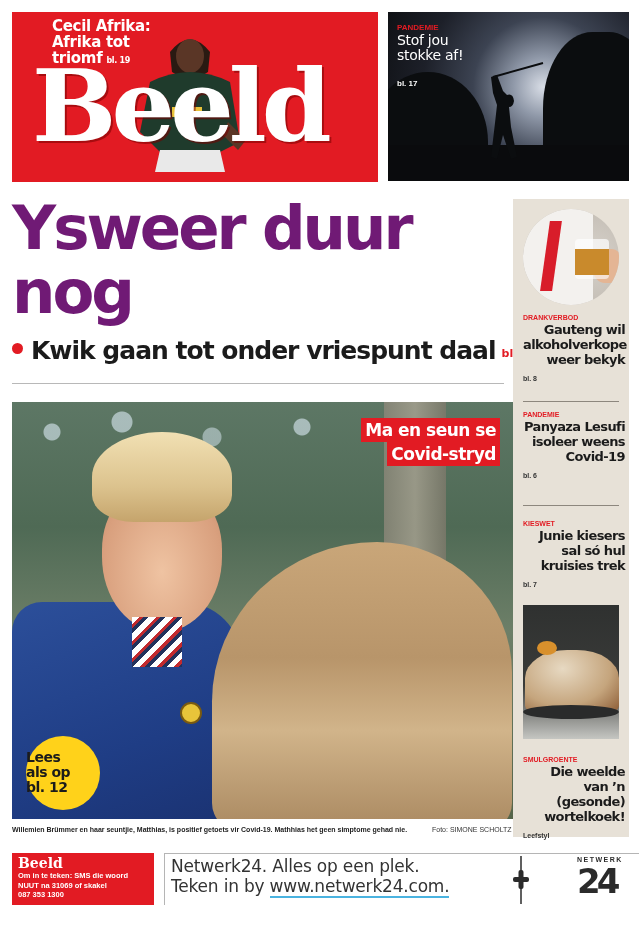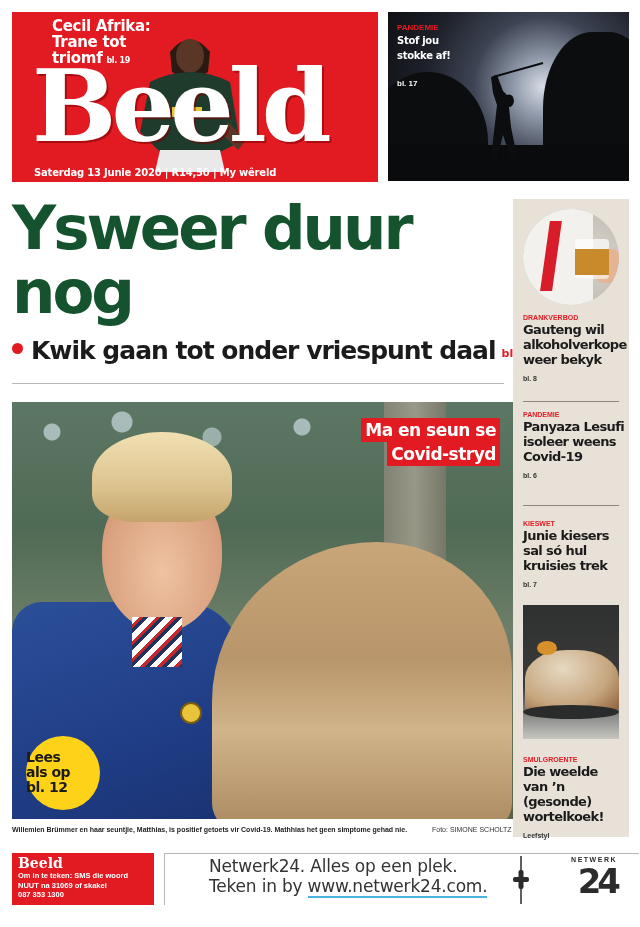--- a/index.html
+++ b/index.html
@@ -42,30 +42,30 @@
     background: #0b0d0f; border-radius: 50% 50% 10% 10%;
   }
   .promo-golf .trees-r {
     position: absolute; left: 155px; top: 20px; width: 110px; height: 170px;
     background: #0b0d0f; border-radius: 45% 40% 0 0;
   }
   .promo-golf .ground { position: absolute; left: 0; bottom: 0; width: 100%; height: 36px; background: #0a0b0d; }
   .promo-golf .golfer { position: absolute; left: 95px; top: 45px; }
   .promo-golf .kicker { position: absolute; left: 9px; top: 11px; color: #e21b23; font-weight: bold; font-size: 8px; }
   .promo-golf .head {
-    position: absolute; left: 9px; top: 21px; color: #fff; font-weight: bold; font-size: 10px; line-height: 15px;
+    position: absolute; left: 9px; top: 21px; color: #fff; font-weight: normal; font-size: 14px; line-height: 15px;
     font-family: "DejaVu Sans", sans-serif; letter-spacing: -0.3px;
   }
   .promo-golf .pg { position: absolute; left: 9px; top: 67px; color: #fff; font-weight: bold; font-size: 8px; }
 
   
   .headline {
     position: absolute; left: 12px; top: 196px; width: 495px;
     font-family: "DejaVu Sans", sans-serif; font-weight: bold; font-size: 61px; line-height: 64px;
-    letter-spacing: -3px; color: #14532d;
+    letter-spacing: -3px; color: #701a75;
   }
   .subhead {
     position: absolute; left: 12px; top: 336px; width: 495px; white-space: nowrap;
     font-family: "DejaVu Sans", sans-serif; font-weight: bold; font-size: 25px; line-height: 30px;
     letter-spacing: -1px; color: #1b1b1b;
   }
   .subhead .dot { display: inline-block; width: 11px; height: 11px; border-radius: 50%; background: #e21b23; margin-right: 8px; vertical-align: 5px; }
   .subhead .pg { color: #e21b23; font-size: 11px; letter-spacing: 0; margin-left: 6px; vertical-align: 2px; }
   .rule { position: absolute; left: 12px; top: 383px; width: 492px; height: 1px; background: #b8b8b8; }
 
@@ -137,21 +137,21 @@
   }
   .sidebar .circle .shirt { position: absolute; left: 0; top: 0; width: 70px; height: 100px; background: #f3f1ee; }
   .sidebar .circle .tie { position: absolute; left: 22px; top: 12px; width: 12px; height: 70px; background: #d81d2a; transform: skewX(-8deg); }
   .sidebar .circle .glass { position: absolute; left: 52px; top: 30px; width: 34px; height: 40px; border-radius: 4px;
     background: linear-gradient(180deg, rgba(255,255,255,0.7) 0 25%, #c98a2c 25% 90%, rgba(255,255,255,0.6) 90%); }
   .sidebar .circle .hand { position: absolute; left: 70px; top: 40px; width: 30px; height: 34px; background: #e4b594; border-radius: 40%; }
   .sb-item { position: absolute; left: 10px; width: 102px; }
   .sb-item .kicker { color: #e21b23; font-weight: bold; font-size: 7px; line-height: 9px; }
   .sb-item .title {
     font-family: "DejaVu Sans", sans-serif; font-weight: bold; font-size: 13px; line-height: 15px;
-    color: #1b1b1b; letter-spacing: -0.6px;
+    color: #1b1b1b; letter-spacing: -0.6px; text-align: right;
   }
   .sb-item .pg { font-size: 7px; font-weight: bold; color: #333; margin-top: 8px; }
   .sb-rule { position: absolute; left: 10px; width: 96px; height: 1px; background: #8d877e; }
   .sidebar .cake-photo {
     position: absolute; left: 10px; top: 406px; width: 96px; height: 134px; overflow: hidden;
     background: linear-gradient(180deg, #2f3130 0%, #3a3b39 60%, #c5c6c2 100%);
   }
   .cake-photo .cake { position: absolute; left: 2px; top: 45px; width: 94px; height: 62px; border-radius: 45% 45% 10% 10%;
     background: radial-gradient(ellipse at 40% 30%, #e7d9c2, #c5a57d 60%, #8c5c35); }
   .cake-photo .plate { position: absolute; left: 0; top: 100px; width: 96px; height: 14px; border-radius: 50%; background: #2a2b2b; }
@@ -163,47 +163,46 @@
     padding: 3px 6px;
   }
   .footer-beeld .logo { font-family: "DejaVu Serif", serif; font-weight: bold; font-size: 14px; line-height: 15px; }
   .footer-beeld .line { font-size: 7.5px; font-weight: bold; line-height: 9.5px; white-space: nowrap; }
   .footer-ad {
     position: absolute; left: 164px; top: 853px; width: 475px; height: 52px;
     border-top: 1px solid #b5b5b5; border-left: 1px solid #b5b5b5;
   }
   .footer-ad .txt {
     position: absolute; left: 6px; top: 2px;
-    font-family: "DejaVu Sans", sans-serif; font-size: 17px; line-height: 20px; color: #333; letter-spacing: -0.2px; white-space: nowrap; margin-left: 38px;
+    font-family: "DejaVu Sans", sans-serif; font-size: 17px; line-height: 20px; color: #333; letter-spacing: -0.2px; white-space: nowrap;
   }
   .footer-ad .link { border-bottom: 2px solid #4ab3e0; }
   .footer-ad .plus { position: absolute; left: 344px; top: 2px; width: 24px; height: 48px; }
-  .footer-ad .n24 { position: absolute; left: 388px; top: 2px; width: 64px; text-align: right; }
+  .footer-ad .n24 { position: absolute; left: 412px; top: 2px; width: 64px; text-align: left; }
   .footer-ad .n24 .lbl { font-size: 7px; font-weight: bold; letter-spacing: 1.5px; color: #2b2b2b; }
   .footer-ad .n24 .num { font-family: "DejaVu Sans", sans-serif; font-weight: bold; font-size: 34px; line-height: 36px; color: #2b2b2b; letter-spacing: -4px; }
 </style>
 </head>
 <body>
 
 <div class="masthead">
   <svg class="player" viewBox="0 0 120 170">
     <path d="M40 30 Q60 5 80 30 L78 50 Q60 62 42 50 Z" fill="#2a1a12"></path>
     <ellipse cx="60" cy="34" rx="14" ry="17" fill="#5a3626"></ellipse>
     <path d="M20 60 Q60 40 100 60 L110 120 L90 130 L30 130 L10 110 Z" fill="#1f3b2c"></path>
     <rect x="42" y="85" width="30" height="10" fill="#e8c23a"></rect>
     <path d="M30 128 L90 128 L95 150 L25 150 Z" fill="#e9e9e9"></path>
     <path d="M98 100 L116 118 L108 128 L92 112 Z" fill="#5a3626"></path>
   </svg>
   <div class="teaser">
     <div>Cecil Afrika:</div>
-    <div>Trane tot</div>
+    <div>Afrika tot</div>
     <div><span>triomf</span><span class="pg">bl. 19</span></div>
   </div>
   <div class="logo">Beeld</div>
-  <div class="dateline">Saterdag 13 Junie 2020 | R14,50 | My wêreld</div>
 </div>
 
 <div class="promo-golf">
   <div class="trees-l"></div>
   <div class="trees-r"></div>
   <div class="ground"></div>
   <svg class="golfer" width="80" height="110" viewBox="0 0 80 110">
     <line x1="10" y1="20" x2="60" y2="6" stroke="#0b0d0f" stroke-width="2"></line>
     <path d="M8 20 L14 18 L20 34 L24 38 Q30 36 31 44 Q30 50 26 50 L28 70 L34 100 L28 102 L20 78 L14 102 L8 100 L12 66 L14 48 L10 36 Z" fill="#0b0d0f"></path>
   </svg>

